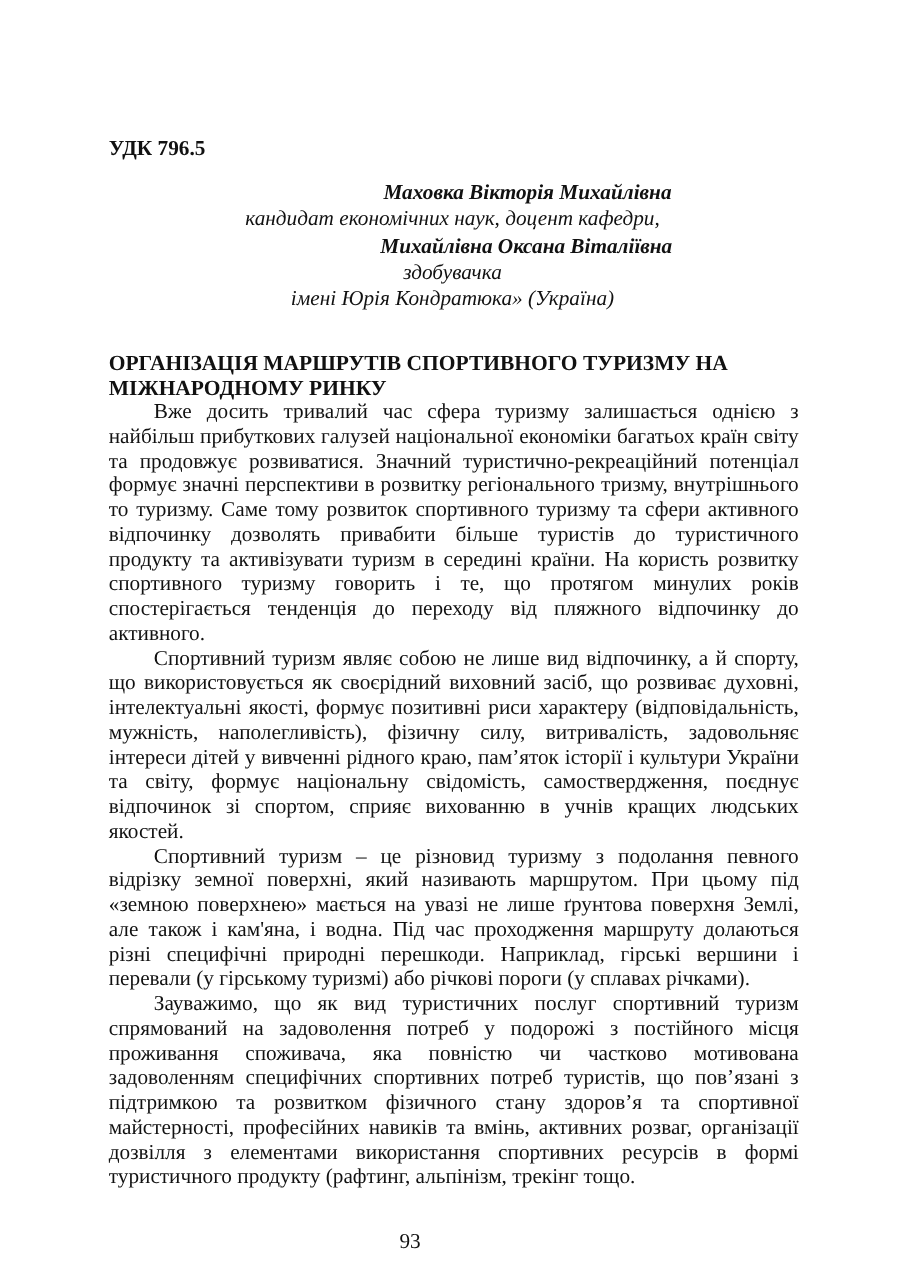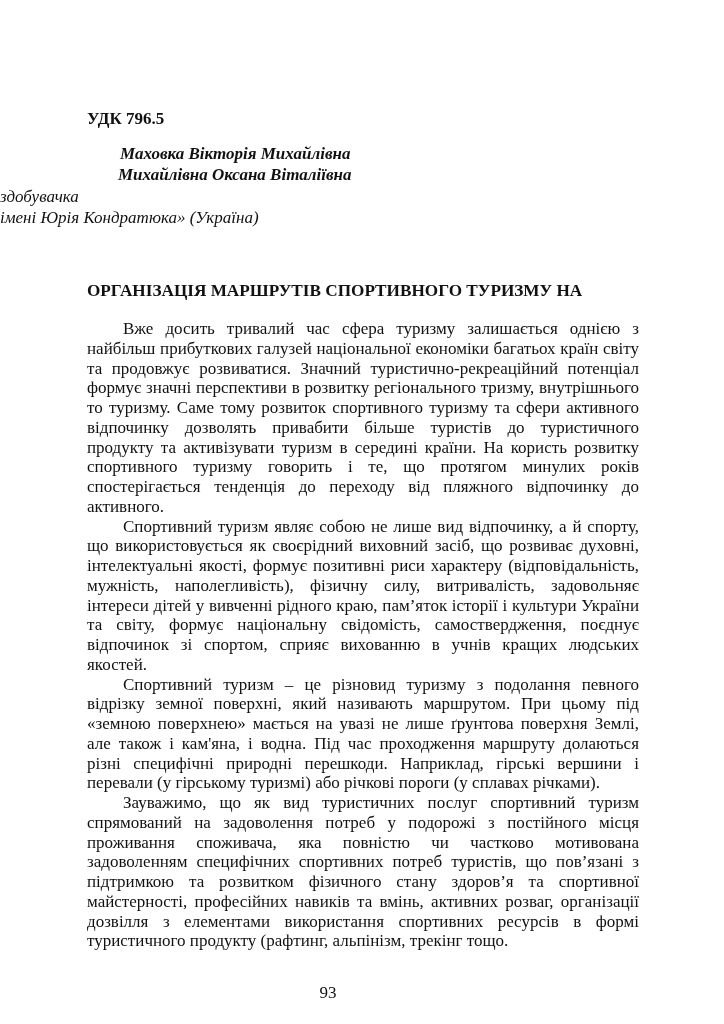--- a/index.html
+++ b/index.html
@@ -2,44 +2,46 @@
 <html><head>
 <meta charset="utf-8">
 <style>
   html, body { margin: 0; padding: 0; background: #ffffff; }
   body {
     width: 724px; height: 1024px; position: relative; overflow: hidden;
     font-family: "Liberation Serif", "DejaVu Serif", serif; color: #111;
   }
   .page { position: absolute; left: 0; top: 0; width: 724px; height: 1024px; margin-top: 20px; }
   .udk { position: absolute; left: 87px; top: 89px; font-weight: bold; font-size: 17px; }
-  .authors { position: absolute; left: 0; top: 123px; width: 724px; font-style: italic; font-size: 17px; line-height: 21.3px; }
+  .authors { position: absolute; left: 0; top: 123px; width: 724px; text-align: center; font-style: italic; font-size: 17px; line-height: 21.3px; }
   .authors .name { font-weight: bold; }
   .authors .l1 { padding-left: 120px; }
   .authors .l3 { padding-left: 118px; }
   .title { position: absolute; left: 87px; top: 261px; width: 552px; text-align: left; font-weight: bold; font-size: 17.2px; line-height: 19.5px; }
   .body { position: absolute; left: 87px; top: 299px; width: 552px; font-size: 17px; line-height: 19.75px; }
   .body p { margin: 0; text-align: justify; text-indent: 36px; }
   .pageno { position: absolute; left: 0; top: 963px; width: 656px; text-align: center; font-size: 17px; }
 </style>
 </head>
 <body>
 
 <div class="page">
   <div class="udk">УДК 796.5</div>
 
   <div class="authors">
     <div class="l1"><span class="name">Маховка Вікторія Михайлівна</span></div>
+    <div>кандидат економічних наук, доцент кафедри,</div>
     <div class="l3"><span class="name">Михайлівна Оксана Віталіївна</span></div>
     <div>здобувачка</div>
     <div>імені Юрія Кондратюка» (Україна)</div>
   </div>
 
   <div class="title">
     <div>ОРГАНІЗАЦІЯ МАРШРУТІВ СПОРТИВНОГО ТУРИЗМУ НА</div>
+    <div>МІЖНАРОДНОМУ РИНКУ</div>
   </div>
 
   <div class="body">
     <p>Вже досить тривалий час  сфера туризму залишається однією з найбільш прибуткових галузей національної економіки багатьох країн світу та продовжує розвиватися. Значний туристично-рекреаційний потенціал формує значні перспективи в розвитку регіонального тризму, внутрішнього то туризму. Саме тому розвиток спортивного туризму та сфери активного відпочинку дозволять привабити більше туристів до туристичного продукту та активізувати туризм в середині країни. На користь розвитку спортивного туризму говорить і те, що протягом минулих років спостерігається тенденція до переходу від пляжного відпочинку до активного.</p>
     <p>Спортивний туризм являє собою не лише вид відпочинку, а й спорту, що використовується як своєрідний виховний засіб, що розвиває духовні, інтелектуальні якості, формує позитивні риси характеру (відповідальність, мужність, наполегливість), фізичну силу, витривалість, задовольняє інтереси дітей у вивченні рідного краю, пам’яток історії і культури України та світу, формує національну свідомість, самоствердження, поєднує відпочинок зі спортом, сприяє вихованню в учнів кращих людських якостей.</p>
     <p>Спортивний туризм – це різновид туризму з подолання певного відрізку земної поверхні, який називають маршрутом. При цьому під «земною поверхнею» мається на увазі не лише ґрунтова поверхня Землі, але також і кам'яна, і водна. Під час проходження маршруту долаються різні специфічні природні перешкоди. Наприклад, гірські вершини і перевали (у гірському туризмі) або річкові пороги (у сплавах річками).</p>
     <p>Зауважимо, що як вид туристичних послуг спортивний туризм спрямований на задоволення потреб у подорожі з постійного місця проживання споживача, яка повністю чи частково мотивована задоволенням специфічних спортивних потреб туристів, що пов’язані з підтримкою та розвитком фізичного стану здоров’я та спортивної майстерності, професійних навиків та вмінь,  активних розваг, організації дозвілля з елементами використання спортивних ресурсів в формі туристичного продукту (рафтинг, альпінізм, трекінг тощо.</p>
   </div>
 
   <div class="pageno">93</div>

